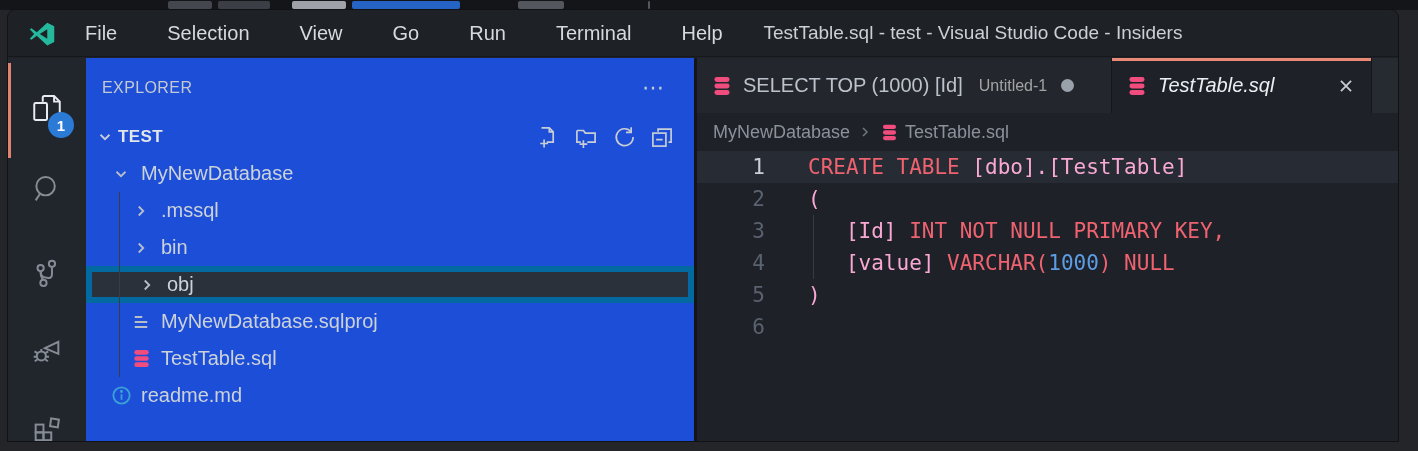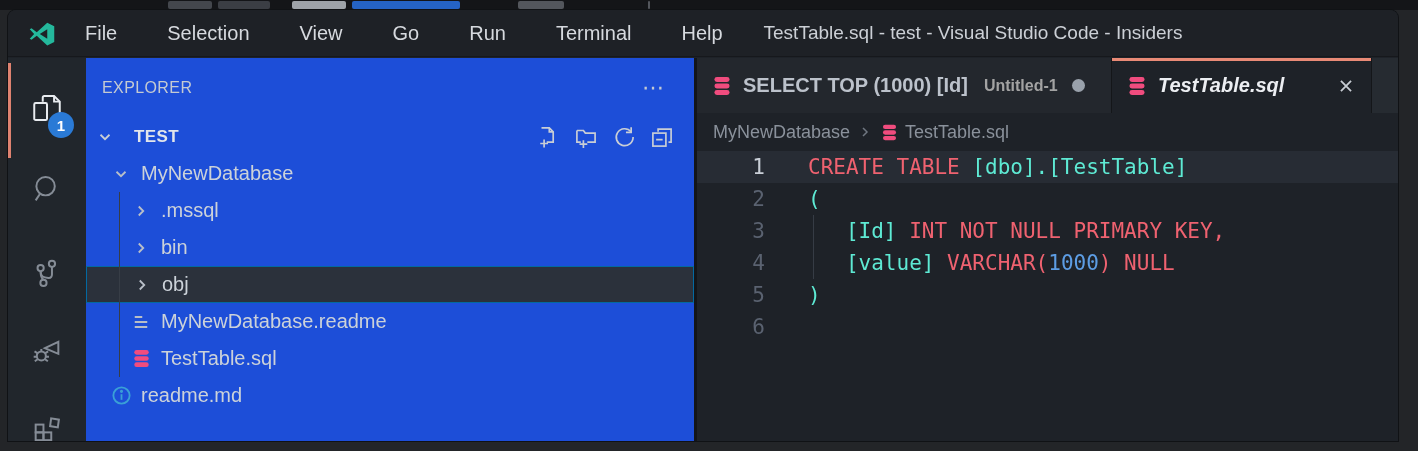--- a/index.html
+++ b/index.html
@@ -32,40 +32,40 @@
   .ab-item.active svg{stroke:#e8ebef;}
   .badge{position:absolute;left:40px;top:32px;width:26px;height:26px;border-radius:50%;
          background:#2a7ad6;color:#fff;font-size:15px;font-weight:bold;display:flex;
          align-items:center;justify-content:center;}
   
   .sidebar{position:relative;width:608px;background:#1d4ed8;flex:none;color:#ccd2d9;}
   .sb-header{height:60px;display:flex;align-items:center;padding-left:16px;}
   .sb-title{font-size:16px;letter-spacing:.4px;color:#c4cad2;}
   .more-btn{margin-left:auto;margin-right:22px;background:none;border:0;color:#c4cad2;
             font-size:22px;letter-spacing:2px;cursor:pointer;line-height:10px;}
-  .section-header{height:37px;display:flex;align-items:center;padding-left:10px;gap:16px;}
+  .section-header{height:37px;display:flex;align-items:center;padding-left:10px;}
   .section-label{font-size:17px;font-weight:bold;letter-spacing:.4px;color:#e2e5ea;margin-left:4px;}
   .section-actions{margin-left:auto;display:flex;gap:10px;padding-right:18px;}
   .section-actions .act{width:28px;height:28px;display:flex;align-items:center;justify-content:center;cursor:pointer;}
   .section-actions svg{stroke:#c9ced5;fill:none;stroke-width:1.3;}
   .tree{position:relative;}
   .tree-row{position:relative;height:37px;display:flex;align-items:center;font-size:20px;
             cursor:pointer;z-index:1;}
   .tree-row.lvl0{padding-left:22px;}
   .tree-row.lvl1{padding-left:42px;}
-  .tree-row.selected{background:#2b313b;border:1px solid #0369a1;}
+  .tree-row.selected{background:#2b313b;border:6px solid #0369a1;}
   .tw-icon{width:26px;height:22px;display:flex;align-items:center;justify-content:center;flex:none;margin-right:7px;}
   .tw-icon svg.chev{stroke:#b9bfc8;fill:none;stroke-width:1.6;}
   .indent-guide-tree{position:absolute;left:33px;top:37px;width:1px;height:185px;background:#373d46;z-index:2;}
   
   .divider{width:3px;background:#131519;flex:none;}
   
   .editor-group{position:relative;flex:1;background:#1e2228;}
   .tabs{position:relative;height:55px;background:#262b31;display:flex;}
-  .tab{position:relative;display:flex;align-items:center;padding:0 14px;cursor:pointer;font-weight:bold;}
+  .tab{position:relative;display:flex;align-items:center;padding:0 14px;cursor:pointer;}
   .tab.inactive{width:415px;background:#23272d;border-right:1px solid #141619;}
   .tab.active{width:260px;background:#1e2228;border-right:1px solid #141619;}
   .tab.active::before{content:"";position:absolute;left:0;top:0;right:0;height:3px;background:#e98a76;}
   .tab-title{font-size:20px;color:#bcc2cb;margin-left:10px;white-space:nowrap;}
   .tab.active .tab-title{color:#eceef2;font-style:italic;}
   .tab-detail{font-size:16px;color:#a3a3a3;margin-left:16px;white-space:nowrap;}
   .dirty-dot{width:13px;height:13px;border-radius:50%;background:#99a1ab;margin-left:14px;flex:none;}
   .close-btn{margin-left:auto;width:22px;height:22px;display:flex;align-items:center;justify-content:center;cursor:pointer;}
   .close-btn svg{stroke:#c7ccd3;stroke-width:1.6;}
   .breadcrumb{height:38px;display:flex;align-items:center;padding-left:16px;font-size:18px;color:#8a919b;}
@@ -76,21 +76,21 @@
   
   .codearea{position:absolute;left:0;top:93px;right:0;bottom:0;
             font-family:"DejaVu Sans Mono","Liberation Mono",monospace;font-size:21px;}
   .current-line{position:absolute;left:0;top:0;right:0;height:32px;background:#272c34;}
   .gutter{position:absolute;left:0;top:0;width:68px;color:#5a6270;}
   .gutter .ln{height:32px;line-height:32px;text-align:right;}
   .gutter .ln.active{color:#c9cfd7;}
   .code{position:absolute;left:68px;top:0;right:0;}
   .code-line{height:32px;line-height:32px;white-space:pre;padding-left:43px;}
   .tk.kw{color:#ef6270;}
-  .tk.id{color:#5eead4;}
+  .tk.id{color:#f9a8d4;}
   .tk.num{color:#5d9de4;}
   .editor-indent-guide{position:absolute;left:116px;top:64px;width:1px;height:64px;background:#363c45;}
   .db-icon{flex:none;}
 </style>
 </head>
 <body>
 
 <div id="stage">
 
   <div class="top-strip">
@@ -250,21 +250,21 @@
             </span>
             <span>obj</span>
           </div>
 
           <div class="tree-row lvl1">
             <span class="tw-icon">
               <svg width="20" height="20" viewBox="0 0 16 16" style="stroke:#b8bec7;stroke-width:1.5;fill:none;">
                 <path d="M3 4 h6 M3 8 h10 M3 12 h10"></path>
               </svg>
             </span>
-            <span>MyNewDatabase.readme</span>
+            <span>MyNewDatabase.sqlproj</span>
           </div>
 
           <div class="tree-row lvl1">
             <span class="tw-icon">
               <svg class="db-icon" width="21" height="21" viewBox="0 0 16 16" fill="#f04c7e">
                 <rect x="2.5" y="1.5" width="11" height="3.6" rx="1.8"></rect>
                 <rect x="2.5" y="6.2" width="11" height="3.6" rx="1.8"></rect>
                 <rect x="2.5" y="10.9" width="11" height="3.6" rx="1.8"></rect>
               </svg>
             </span>

